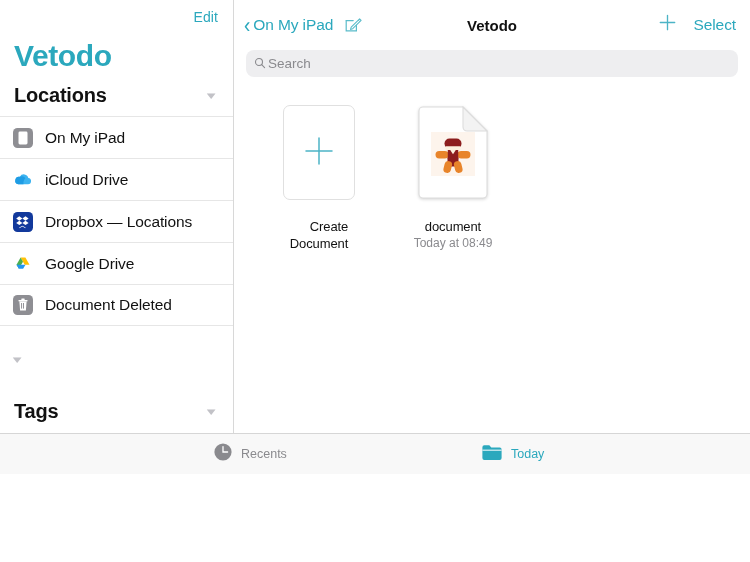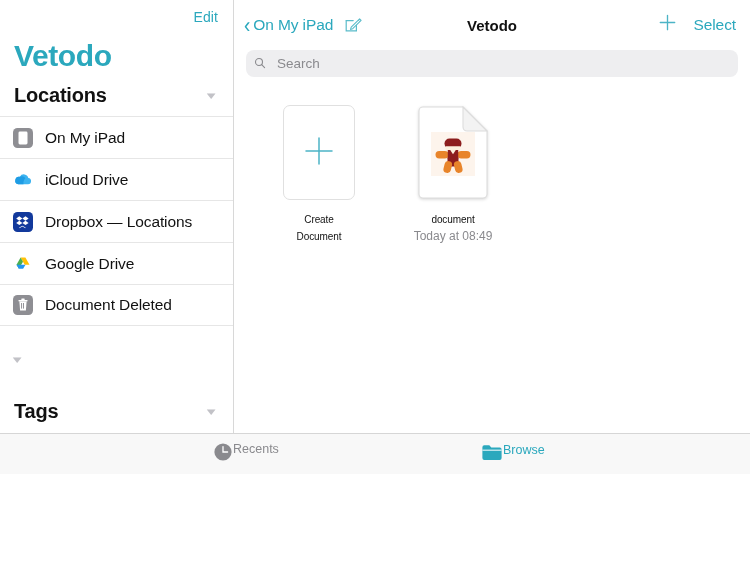--- a/index.html
+++ b/index.html
@@ -164,21 +164,21 @@
   }
 
   .search-wrap { padding: 0 12px; }
   .search-bar {
     height: 27px;
     background: #eeeef0;
     border-radius: 8px;
     display: flex;
     align-items: center;
     padding: 0 8px;
-    gap: 11px;
+    gap: 2px;
   }
   .search-placeholder {
     color: #8a8a8e;
     font-size: 13.5px;
   }
 
   .grid {
     padding: 28px 0 0 0;
     display: flex;
     flex-wrap: wrap;
@@ -201,24 +201,24 @@
     border-radius: 7px;
     background: #fff;
     display: flex; align-items: center; justify-content: center;
   }
   .doc-card {
     width: 72px; height: 95px;
     position: relative;
     filter: drop-shadow(0 1px 1.5px rgba(0,0,0,0.16));
   }
   .tile-label {
-    margin-top: 11px;
-    font-size: 10px;
+    margin-top: 18px;
+    font-size: 13px;
     color: #111111;
-    text-align: center;
+    text-align: right;
     line-height: 17px;
     letter-spacing: -0.1px;
   }
   .tile-sub {
     margin-top: 1px;
     font-size: 12px;
     color: #8a8a8e;
     text-align: center;
   }
 
@@ -227,22 +227,22 @@
     height: 41px;
     flex: 0 0 41px;
     background: #f8f8f8;
     border-top: 1px solid #d6d6d6;
     display: flex;
     align-items: center;
     position: relative;
   }
   .tab {
     display: flex;
-    align-items: flex-start;
-    gap: 0;
+    align-items: center;
+    gap: 8px;
     position: absolute;
   }
   .tab-recents { left: 213px; }
   .tab-browse { left: 481px; }
   .tab-label { font-size: 12.5px; }
   .tab-label.inactive { color: #8a8a8e; }
   .tab-label.active { color: #2ba8bd; }
 </style>
 </head>
 <body>
@@ -435,16 +435,16 @@
       </span>
       <span class="tab-label inactive">Recents</span>
     </div>
     <div class="tab tab-browse">
       <span>
         <svg width="22" height="18" viewBox="0 0 22 18">
           <path d="M1.4 4.2a1.9 1.9 0 0 1 1.9-1.9h5.0l2.0 2.2h8.4a1.9 1.9 0 0 1 1.9 1.9v8.6a1.9 1.9 0 0 1-1.9 1.9H3.3a1.9 1.9 0 0 1-1.9-1.9z" fill="#2ba8bd"></path>
           <path d="M1.4 6.6h19.2v1.2H1.4z" fill="#ffffff" opacity="0.85"></path>
         </svg>
       </span>
-      <span class="tab-label active">Browse</span>
+      <span class="tab-label active">Today</span>
     </div>
   </div>
 </div>
 
 </body></html>

